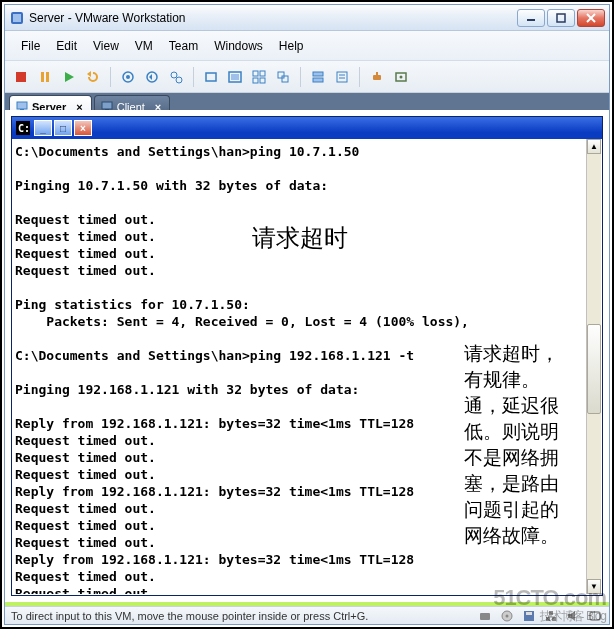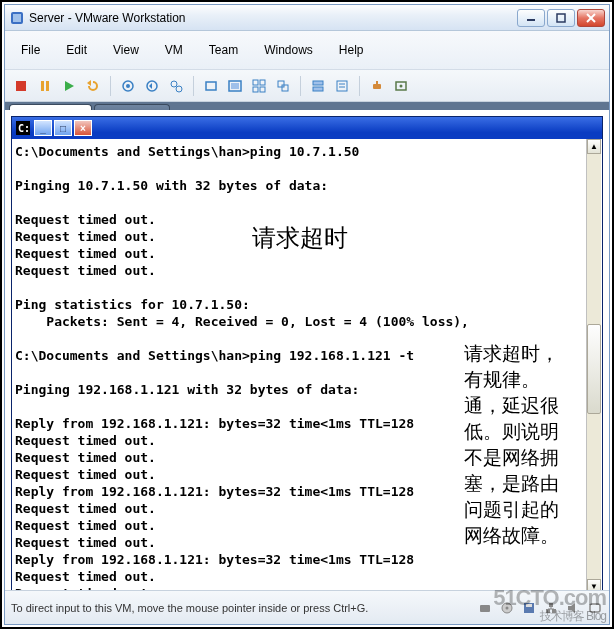--- a/index.html
+++ b/index.html
@@ -5,21 +5,21 @@
   * { box-sizing: border-box; }
   body { margin: 0; font-family: Tahoma, Arial, sans-serif; font-size: 11px; background: #fff; width: 614px; height: 629px; overflow: hidden; position: relative; border: 2px solid #000; }
   .outer-window { position: absolute; inset: 2px; background: #bef264; border: 1px solid #7a9ac2; }
   .titlebar { height: 26px; background: linear-gradient(to bottom, #fdfdfe, #e9f0f8 40%, #d6e3f3); display: flex; align-items: center; padding: 0 4px; border-bottom: 1px solid #b5c7da; }
   .titlebar .icon { width: 16px; height: 16px; margin-right: 4px; }
   .title-text { flex: 1; color: #000; font-size: 12px; }
   .win-btns { display: flex; gap: 2px; }
   .win-btn { width: 28px; height: 18px; border: 1px solid #8aa8cd; border-radius: 3px; background: linear-gradient(to bottom,#fdfefe,#d3e4f5); display: flex; align-items: center; justify-content: center; cursor: pointer; }
   .win-btn.close { background: linear-gradient(to bottom,#f8d5ce,#e57563,#d2462d); border-color:#b0463a; }
   .win-btn svg { pointer-events: none; }
-  .menubar { height: 39px; display: flex; align-items: center; gap: 10px; padding: 2px 8px; background: linear-gradient(to bottom,#f7f9fc,#eaf0f7); border-bottom: 1px solid #d3dce7; font-size: 12px; }
+  .menubar { height: 30px; display: flex; align-items: center; gap: 0; padding: 2px 8px; background: linear-gradient(to bottom,#f7f9fc,#eaf0f7); border-bottom: 1px solid #d3dce7; font-size: 12px; }
   .menu-item { padding: 2px 8px; cursor: default; }
   .toolbar { height: 32px; display: flex; align-items: center; gap: 4px; padding: 2px 6px; background: linear-gradient(to bottom,#f5f8fb,#e7edf4); border-bottom: 1px solid #c7d2de; }
   .tb-btn { width: 20px; height: 20px; border: 1px solid transparent; border-radius: 2px; display: flex; align-items: center; justify-content: center; cursor: pointer; }
   .tb-sep { width: 1px; height: 20px; background: #c5d0dc; margin: 0 3px; }
   .tabstrip { height: 24px; background: #5f7591; display: flex; align-items: flex-end; padding: 0 4px; gap: 2px; }
   .tab { height: 22px; padding: 0 8px 0 6px; display: flex; align-items: center; gap: 4px; font-size: 11px; border-radius: 4px 4px 0 0; cursor: pointer; }
   .tab.active { background: linear-gradient(to bottom,#fff,#eef2f7); border: 1px solid #3a4a5e; border-bottom: none; font-weight: bold; }
   .tab.inactive { background: linear-gradient(to bottom,#6e84a0,#4f6480); color: #fff; border: 1px solid #3a4a5e; border-bottom: none; }
   .tab .x { margin-left: 6px; font-weight: bold; cursor: pointer; }
   .vm-area { position: absolute; left: 0; right: 0; top: 105px; bottom: 22px; background: #fff; padding: 6px; }
@@ -28,21 +28,21 @@
   .cmd-titlebar .ic { width: 14px; height: 14px; margin-right: 4px; }
   .cmd-title-text { flex: 1; font-family: "Lucida Console","Simsun",monospace; letter-spacing: 0; }
   .cmd-btns { display: flex; gap: 2px; }
   .cmd-btn { width: 18px; height: 16px; border: 1px solid #fff; background: linear-gradient(to bottom,#d2e4ff,#6fa3ef); display:flex;align-items:center;justify-content:center; cursor:pointer; font-family:Arial; font-weight:bold; color:#2a3a60; font-size:10px; }
   .cmd-btn.cl { background: linear-gradient(to bottom,#f2c6be,#d85438); color:#fff; }
   .cmd-body { position: absolute; top: 22px; left: 1px; right: 16px; bottom: 1px; background: #fff; font-family: "Simsun","NSimSun","Lucida Console",monospace; font-size: 13px; font-weight: bold; line-height: 17px; white-space: pre; overflow: hidden; color: #000; padding: 4px 2px 0 2px; }
   .cmd-scrollbar { position: absolute; top: 22px; right: 1px; bottom: 1px; width: 15px; background: #ece9d8; border-left: 1px solid #c0c0c0; }
   .sb-btn { height: 15px; background: linear-gradient(to bottom,#fefefe,#e3e3d6); border: 1px solid #aca899; display:flex;align-items:center;justify-content:center; font-size:8px; cursor:pointer;}
   .sb-track { position:absolute; top:15px; bottom:15px; left:0; right:0; }
   .sb-thumb { position:absolute; left:0; right:0; top:40%; height:90px; background: linear-gradient(to bottom,#fefefe,#dadacd); border:1px solid #aca899; border-radius:2px; cursor:pointer;}
-  .statusbar { position:absolute; left:0; right:0; bottom:0; height:34px; background: linear-gradient(to bottom,#f5f8fb,#e3eaf2); border-top:1px solid #c7d2de; display:flex; align-items:center; padding:0 6px; font-size:11px; color:#333; }
+  .statusbar { position:absolute; left:0; right:0; bottom:0; height:18px; background: linear-gradient(to bottom,#f5f8fb,#e3eaf2); border-top:1px solid #c7d2de; display:flex; align-items:center; padding:0 6px; font-size:11px; color:#333; }
   .status-text { flex:1; }
   .status-icons { display:flex; gap:6px; align-items:center; }
   .st-ic { width:16px; height:16px; display:flex;align-items:center;justify-content:center; }
   
   .anno { position:absolute; font-family: "Simsun","Microsoft YaHei",sans-serif; color:#000; }
   .anno-main { font-size: 24px; top: 220px; left: 250px; }
   .anno-side { font-size: 19px; line-height: 26px; top: 339px; right: 38px; width: 110px; }
   .watermark { position:absolute; right: 6px; bottom: 2px; font-family: Arial,sans-serif; font-size: 22px; font-weight: bold; color: rgba(0,0,0,0.28); letter-spacing: -1px; text-align:right; line-height:18px; pointer-events:none;}
   .watermark small { display:block; font-size:12px; font-weight:normal; color: rgba(0,0,0,0.35);}
 </style>

